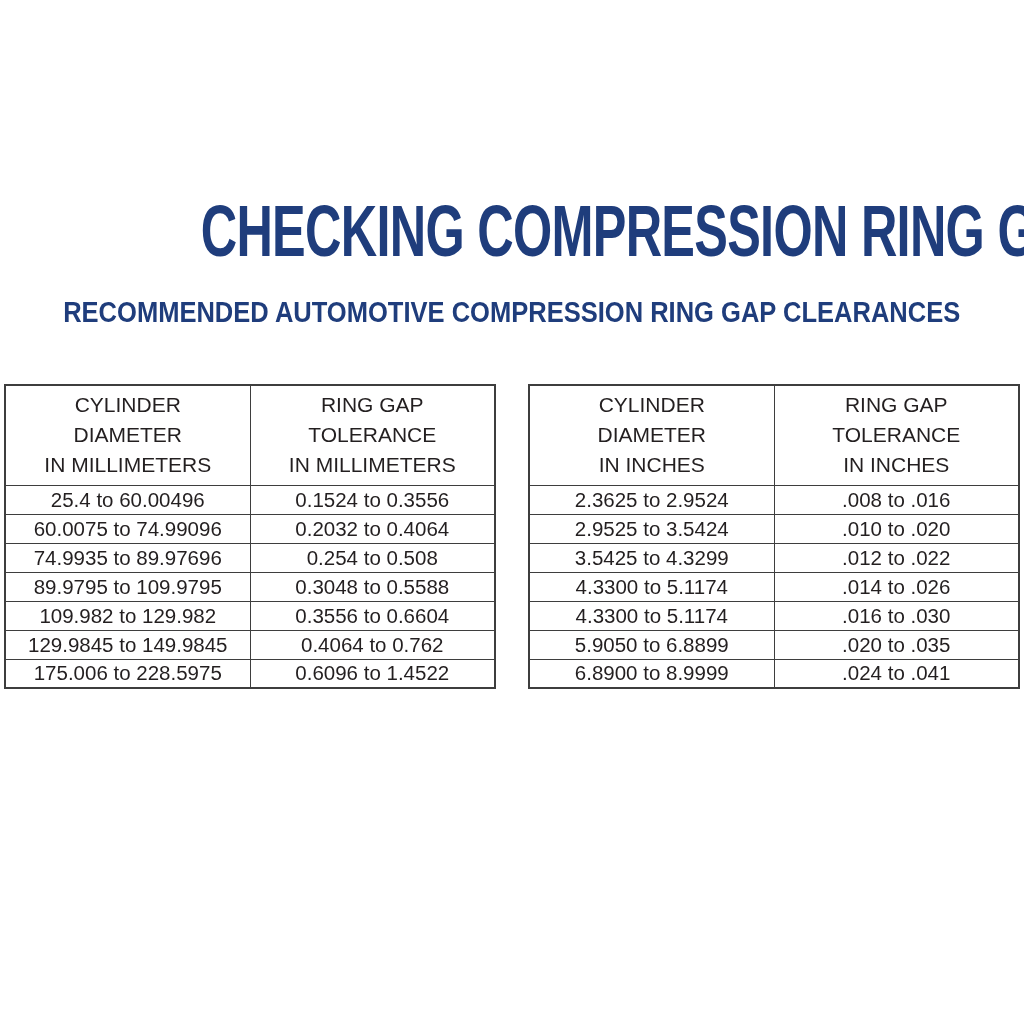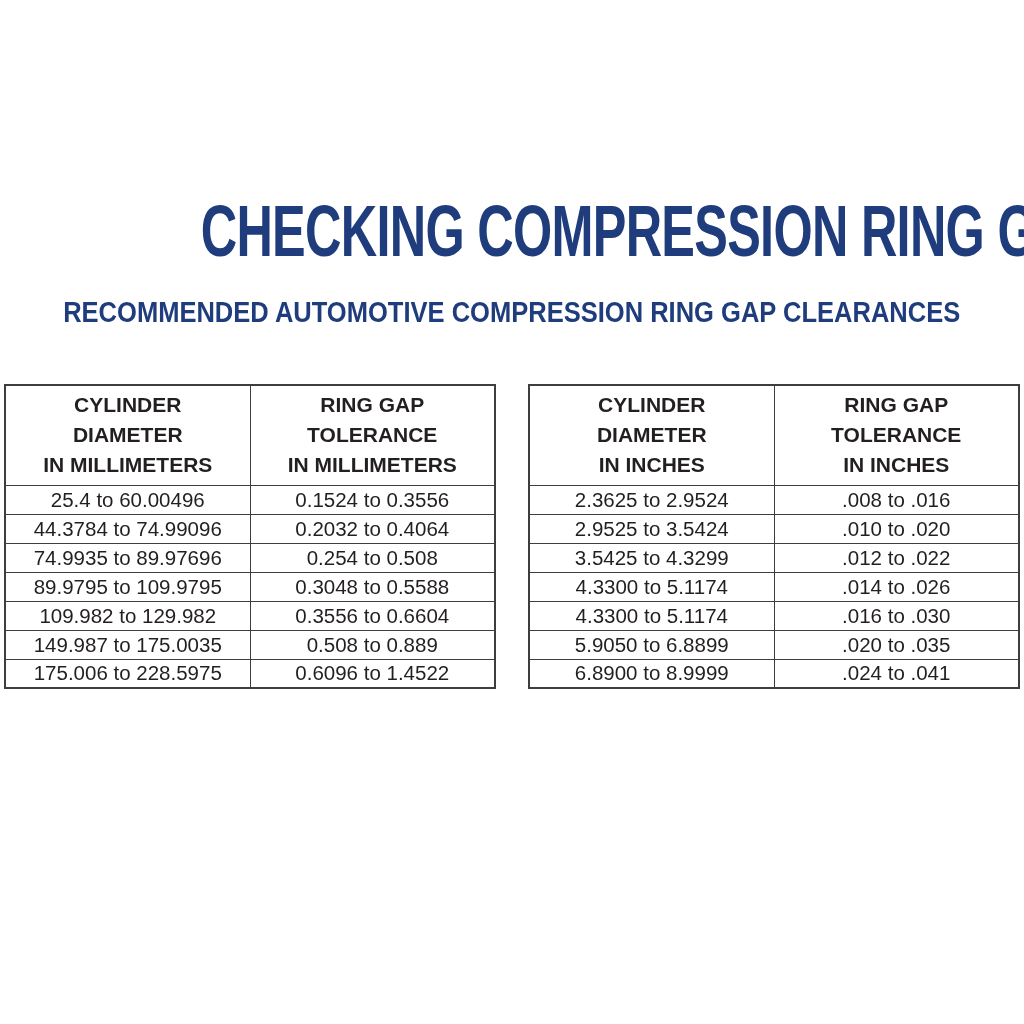--- a/index.html
+++ b/index.html
@@ -66,21 +66,21 @@
     text-align: center;
     vertical-align: middle;
     width: 50%;
   }
   table.ring-table {
     border: 2.5px solid var(--border_color);
   }
   table.ring-table th {
     height: 100px;
     font-size: 21px;
-    font-weight: bold;
+    font-weight: normal;
     line-height: 30px;
     padding: 4px 0;
     margin-left: 40px;
   }
   table.ring-table td {
     height: 29px;
     font-size: 20.5px;
     font-weight: normal;
     padding: 0 4px;
     white-space: nowrap;
@@ -111,38 +111,38 @@
             <div>IN MILLIMETERS</div>
           </th>
         </tr>
       </thead>
       <tbody>
         <tr>
           <td>25.4 to 60.00496</td>
           <td>0.1524 to 0.3556</td>
         </tr>
         <tr>
-          <td>44.3784 to 74.99096</td>
+          <td>60.0075 to 74.99096</td>
           <td>0.2032 to 0.4064</td>
         </tr>
         <tr>
           <td>74.9935 to 89.97696</td>
           <td>0.254 to 0.508</td>
         </tr>
         <tr>
           <td>89.9795 to 109.9795</td>
           <td>0.3048 to 0.5588</td>
         </tr>
         <tr>
           <td>109.982 to 129.982</td>
           <td>0.3556 to 0.6604</td>
         </tr>
         <tr>
-          <td>149.987 to 175.0035</td>
-          <td>0.508 to 0.889</td>
+          <td>129.9845 to 149.9845</td>
+          <td>0.4064 to 0.762</td>
         </tr>
         <tr>
           <td>175.006 to 228.5975</td>
           <td>0.6096 to 1.4522</td>
         </tr>
       </tbody>
     </table>
 
     <table class="ring-table">
       <thead>

